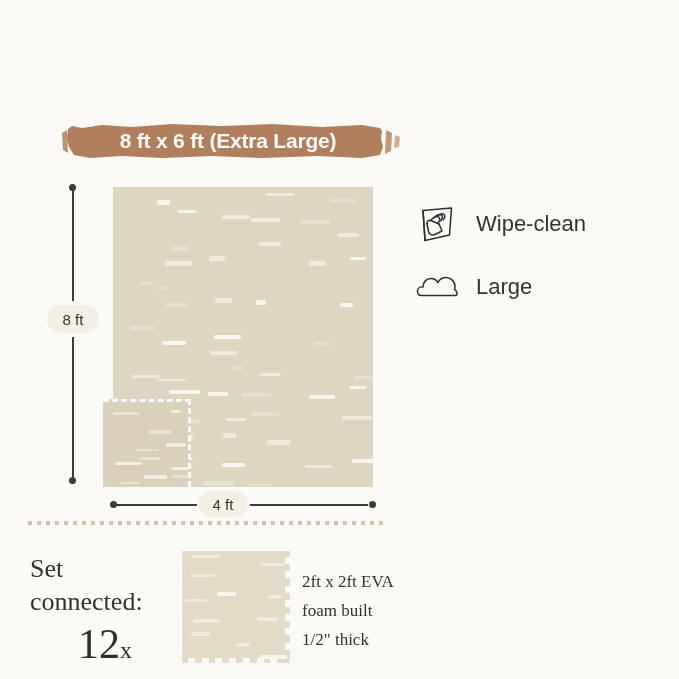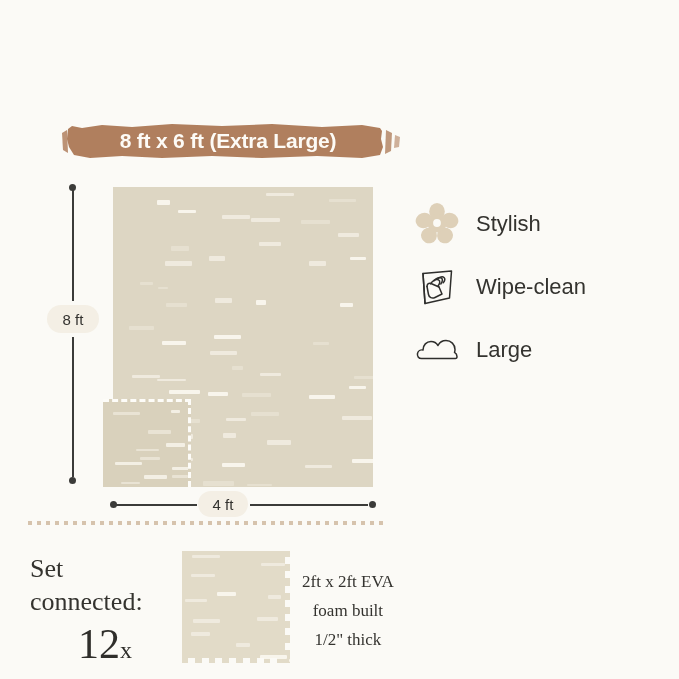--- a/index.html
+++ b/index.html
@@ -143,21 +143,20 @@
   }
   .set-tile .mat-dash{background:#efeade;}
   .set-tile .mat-dash.bright{background:#f8f5ec;}
   .teeth{position:absolute;}
   .tooth{position:absolute;background:#fbfaf6;}
 
   .set-desc{
     position:absolute;left:272px;top:22px;
     font-size:17px;color:#34332f;line-height:1.72;
     white-space:nowrap;
-    text-align:center;
   }
 </style>
 </head>
 <body>
 
 <div class="page">
 
 
   <div class="badge-wrap">
     <svg class="badge-svg" viewBox="0 0 340 48" preserveAspectRatio="none">
@@ -258,36 +257,20 @@
     <div class="dimline" style="left:75px;top:329px;width:82px;height:1.6px;"></div>
     <div class="pill" style="left:158px;top:316px;width:50px;height:26px;">
       <span>4 ft</span>
     </div>
     <div class="dimline" style="left:210px;top:329px;width:118px;height:1.6px;"></div>
     <div class="dimdot" style="left:329px;top:326px;"></div>
   </div>
 
   <div class="features">
 
-    <div class="feat">
-      <span class="feat-icon">
-        <svg width="46" height="46" viewBox="0 0 46 46">
-          <g fill="#ded0b8">
-            <ellipse cx="23" cy="10.5" rx="7.8" ry="8.6"></ellipse>
-            <ellipse cx="36" cy="19.5" rx="8.4" ry="7.6" transform="rotate(18 36 19.5)"></ellipse>
-            <ellipse cx="31" cy="34.5" rx="8.0" ry="7.8" transform="rotate(-28 31 34.5)"></ellipse>
-            <ellipse cx="15" cy="34.5" rx="8.0" ry="7.8" transform="rotate(28 15 34.5)"></ellipse>
-            <ellipse cx="10" cy="19.5" rx="8.4" ry="7.6" transform="rotate(-18 10 19.5)"></ellipse>
-            <circle cx="23" cy="22" r="9.6"></circle>
-          </g>
-          <circle cx="23" cy="22" r="3.9" fill="#fbfaf6"></circle>
-        </svg>
-      </span>
-      <span class="feat-label">Stylish</span>
-    </div>
 
 
     <div class="feat">
       <span class="feat-icon">
         <svg width="46" height="46" viewBox="0 0 46 46" fill="none" stroke="#2e2e2c" stroke-width="1.5" stroke-linecap="round" stroke-linejoin="round">
           <path d="M9 9.5 L37.5 7 L35.5 34 L11 39.5 Z"></path>
           <path d="M11 39.5 L9 9.5"></path>
           <path d="M13 22.5 C13 20 15 18.5 17 19.5 L25 23"></path>
           <path d="M16.5 19.8 C18.5 16.5 22 14.5 24.5 15.8 C26.5 16.9 26 19.5 24 22"></path>
           <path d="M20 16.8 C22 14 25.5 12.8 27.5 14.2 C29 15.3 28.5 17.8 26.8 20"></path>

